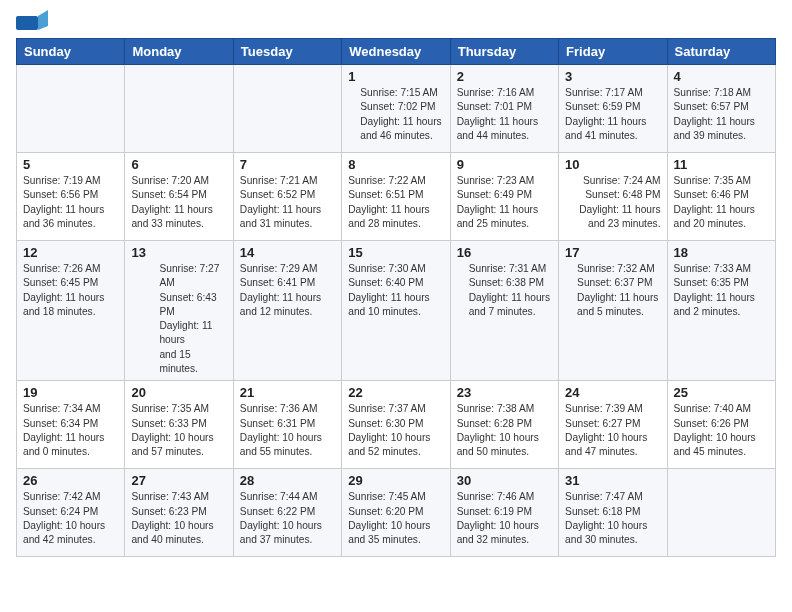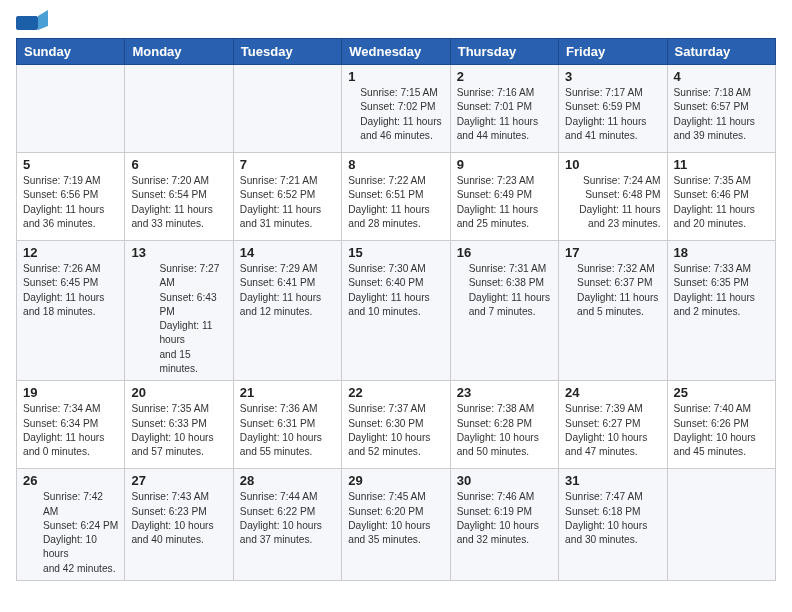--- a/index.html
+++ b/index.html
@@ -310,21 +310,21 @@
             <div class="day-number">25</div>
             <div class="day-info" style="white-space: pre-line;">Sunrise: 7:40 AM
 Sunset: 6:26 PM
 Daylight: 10 hours
 and 45 minutes.</div>
           </td>
         </tr>
         <tr>
           <td>
             <div class="day-number">26</div>
-            <div class="day-info" style="white-space: pre-line; margin-left: 20px;">Sunrise: 7:42 AM
+            <div class="day-info" style="white-space: pre-line;">Sunrise: 7:42 AM
 Sunset: 6:24 PM
 Daylight: 10 hours
 and 42 minutes.</div>
           </td>
           <td>
             <div class="day-number">27</div>
             <div class="day-info" style="white-space: pre-line;">Sunrise: 7:43 AM
 Sunset: 6:23 PM
 Daylight: 10 hours
 and 40 minutes.</div>

